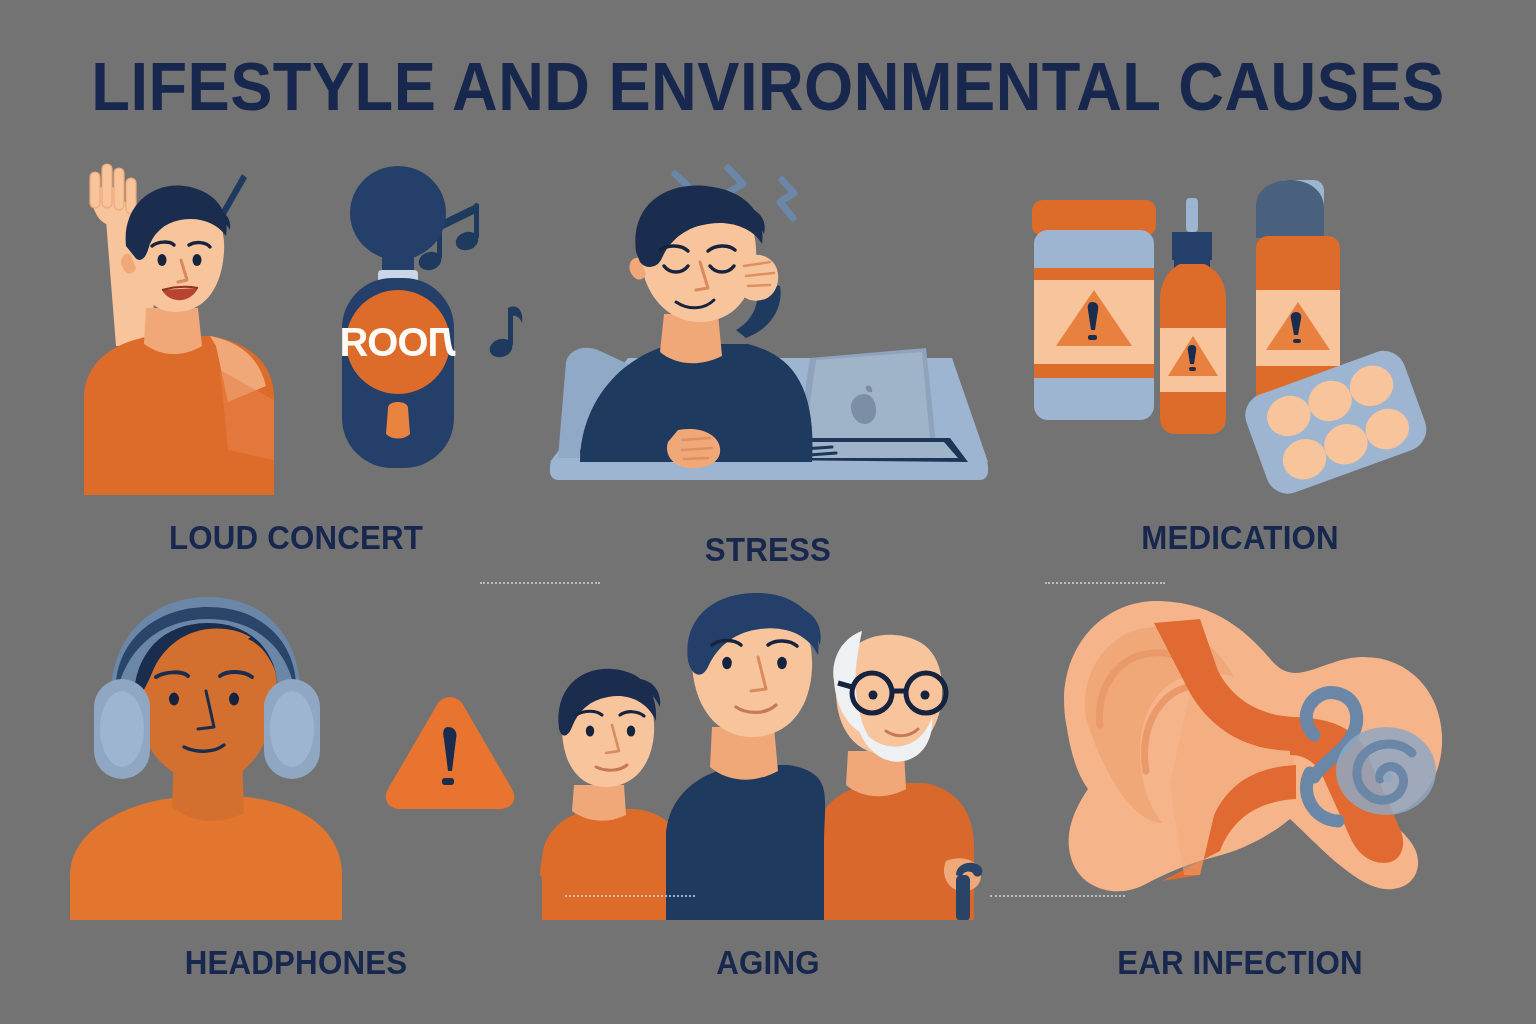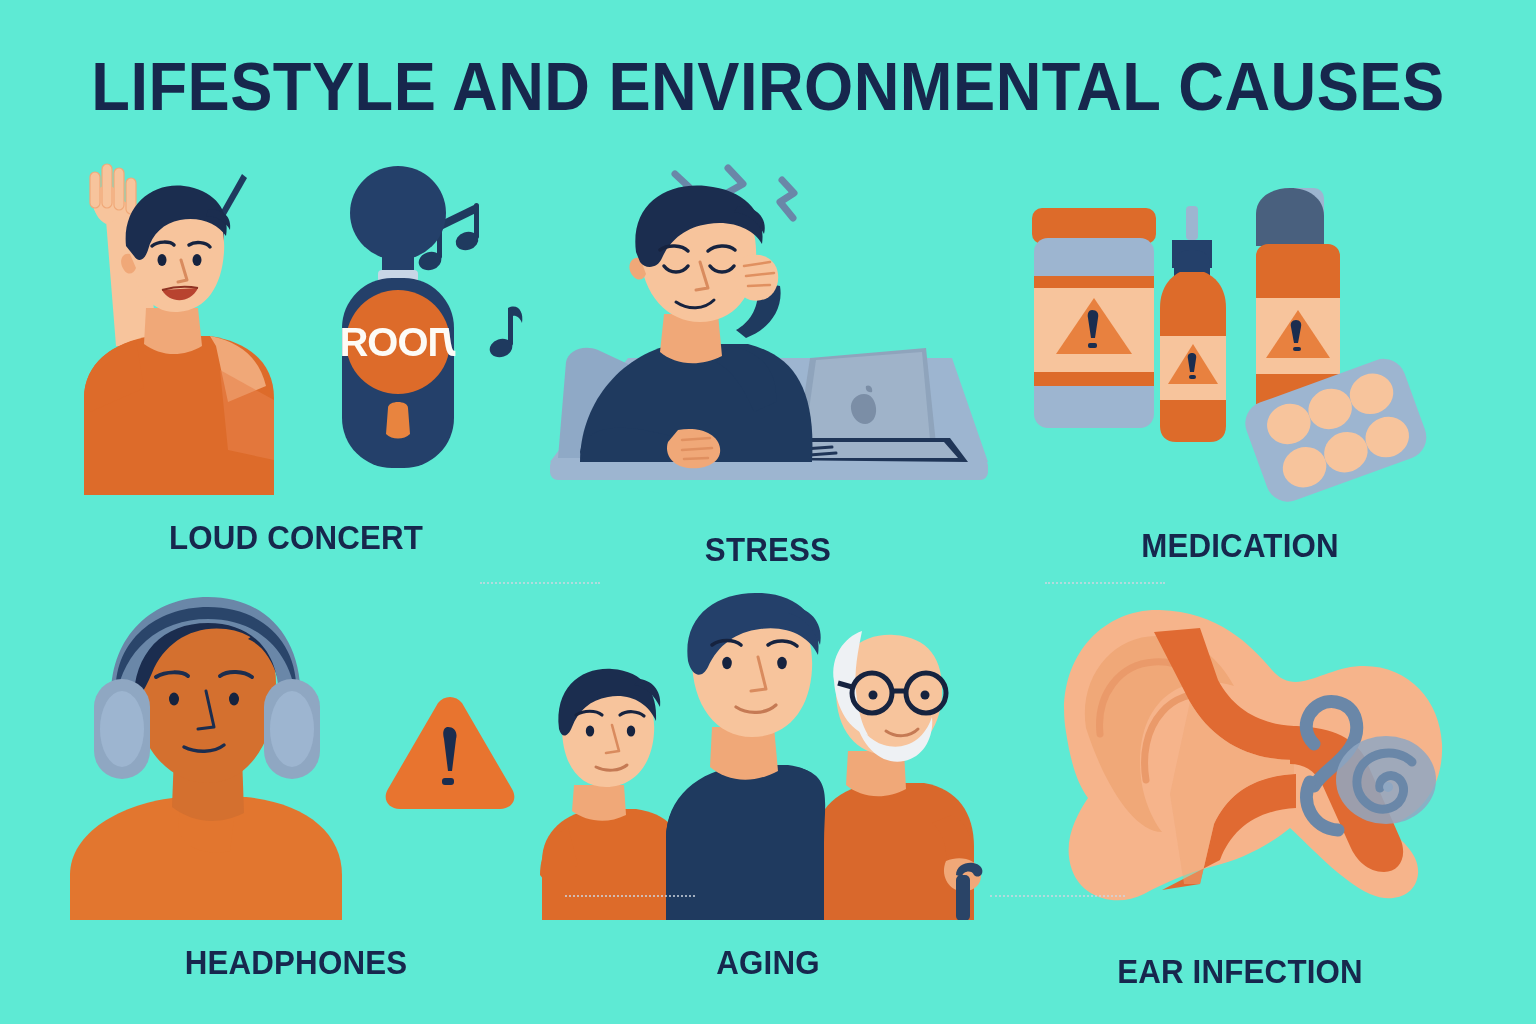--- a/index.html
+++ b/index.html
@@ -10,21 +10,21 @@
     width: 1536px;
     height: 1024px;
     background: #fdfbf6;
     font-family: "Liberation Sans", sans-serif;
     overflow: hidden;
     position: relative;
   }
   #poster {
     position: absolute;
     inset: 0;
-    background: #5eead4;
+    background: #737373;
     text-decoration: underline;
   }
 
   
   .title {
     position: absolute;
     top: 52px;
     left: 0;
     width: 1536px;
     text-align: center;
@@ -47,24 +47,24 @@
     width: 1416px;
     height: 850px;
   }
   .cell {
     position: absolute;
     width: 472px;
     height: 425px;
   }
   .cell.c0 { left: 0;    top: 0;   }
   .cell.c1 { left: 472px; top: 12px;   }
-  .cell.c2 { left: 944px; top: 8px;   }
+  .cell.c2 { left: 944px; top: 0;   }
   .cell.c3 { left: 0;    top: 425px;}
   .cell.c4 { left: 472px; top: 425px;}
-  .cell.c5 { left: 944px; top: 434px;}
+  .cell.c5 { left: 944px; top: 425px;}
 
   .art {
     position: absolute;
     left: 0;
     top: 0;
     width: 472px;
     height: 345px;
   }
   .art svg { display: block; width: 100%; height: 100%; }
 

